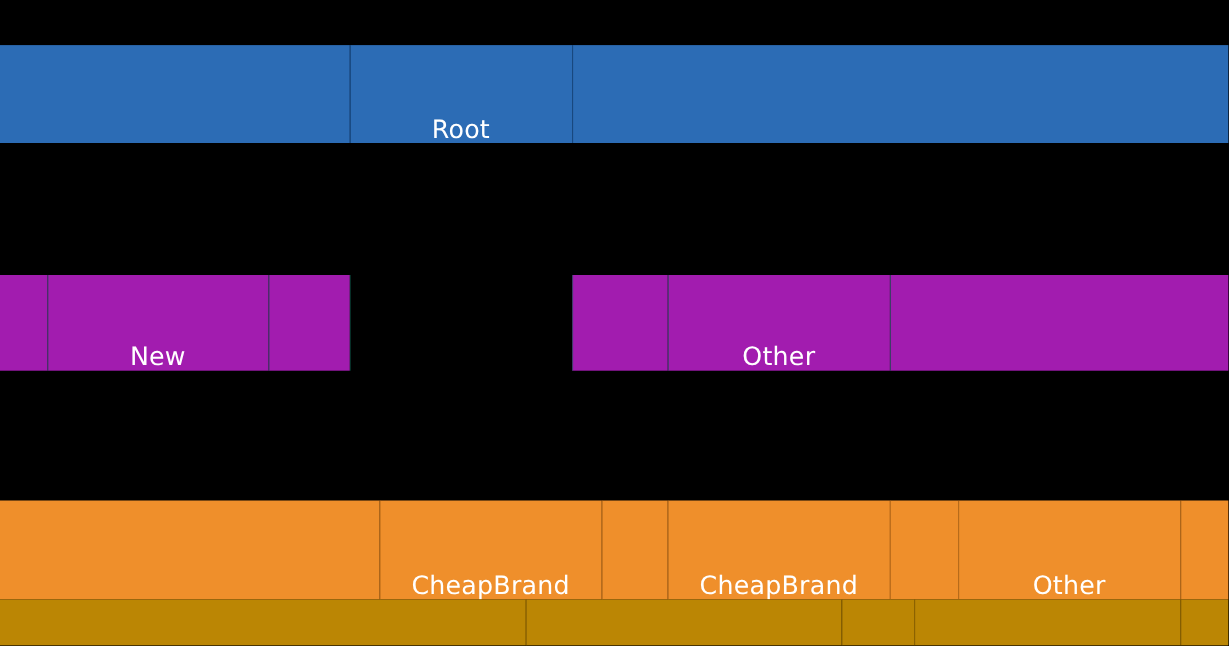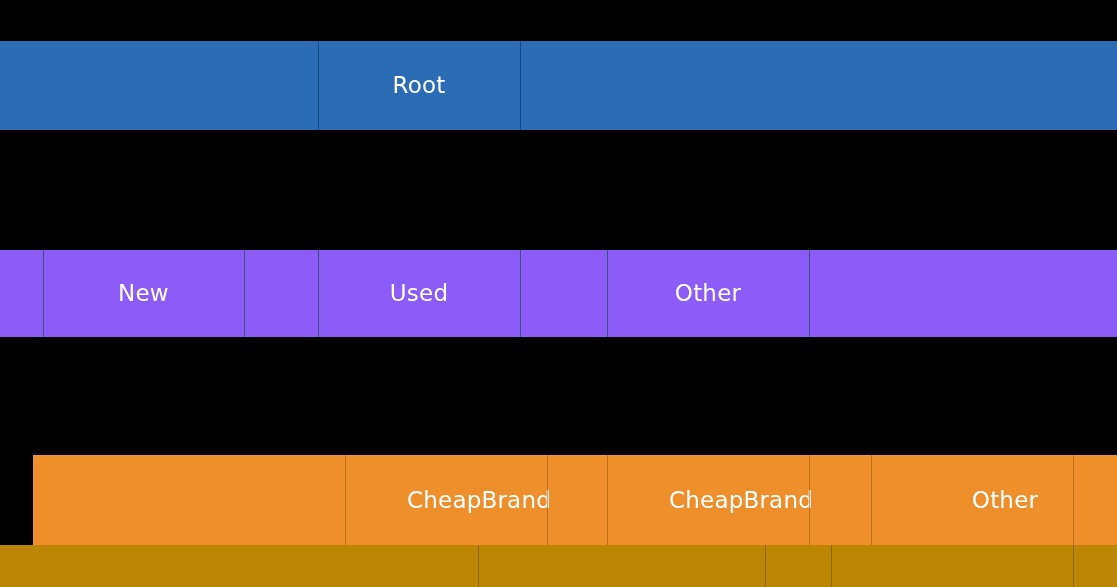--- a/index.html
+++ b/index.html
@@ -22,42 +22,42 @@
     position: absolute;
     left: 0;
     width: 1117px;
   }
   .node {
     position: absolute;
     top: 0;
     height: 100%;
     box-sizing: border-box;
     display: flex;
-    align-items: center;
+    align-items: flex-end;
     justify-content: center;
     overflow: hidden;
   }
   .node-label {
     color: #ffffff;
     font-size: 23px;
     line-height: 1;
     white-space: nowrap;
     letter-spacing: 0.2px;
     -webkit-font-smoothing: antialiased;
   }
   .sep {
     position: absolute;
     top: 0;
     width: 1px;
     height: 100%;
     background: rgba(0, 0, 0, 0.22);
   }
   .level-root .node   { background: #2C6CB5; }
-  .level-cat .node    { background: #8b5cf6; }
-  .level-brand .node  { background: #EF8F2B; margin-left: 33px; }
+  .level-cat .node    { background: #a21caf; }
+  .level-brand .node  { background: #EF8F2B; }
   .level-leaf .node   { background: #BB8604; }
   .level-root .sep    { background: rgba(18, 60, 110, 0.75); }
   .level-cat .sep     { background: rgba(10, 78, 66, 0.65); }
   .level-brand .sep   { background: rgba(150, 84, 14, 0.55); }
   .level-leaf .sep    { background: rgba(110, 76, 2, 0.55); }
 </style>
 </head>
 <body>
 
 <div id="stage">
@@ -71,23 +71,20 @@
       <div class="sep" style="left: 520px;"></div>
     </div>
     <div class="level level-cat" style="top: 250px; height: 87px;">
       <div class="node" style="left: 0px; width: 43px;"></div>
       <div class="node" style="left: 43px; width: 201px;">
         <span class="node-label">New</span>
       </div>
       <div class="sep" style="left: 43px;"></div>
       <div class="node" style="left: 244px; width: 74px;"></div>
       <div class="sep" style="left: 244px;"></div>
-      <div class="node" style="left: 318px; width: 202px;">
-        <span class="node-label">Used</span>
-      </div>
       <div class="sep" style="left: 318px;"></div>
       <div class="node" style="left: 520px; width: 87px;"></div>
       <div class="sep" style="left: 520px;"></div>
       <div class="node" style="left: 607px; width: 202px;">
         <span class="node-label">Other</span>
       </div>
       <div class="sep" style="left: 607px;"></div>
       <div class="node" style="left: 809px; width: 308px;"></div>
       <div class="sep" style="left: 809px;"></div>
     </div>

